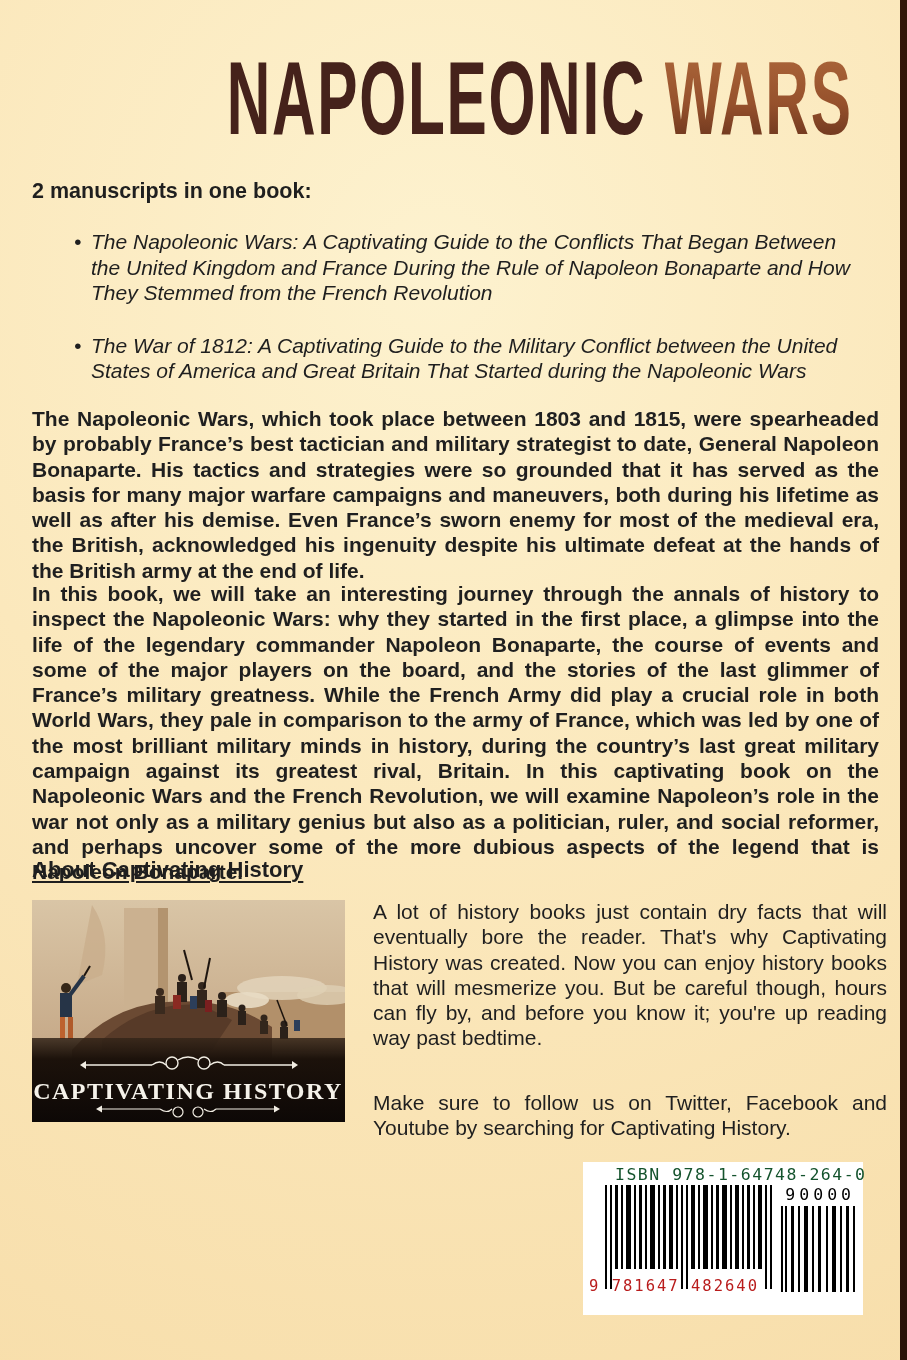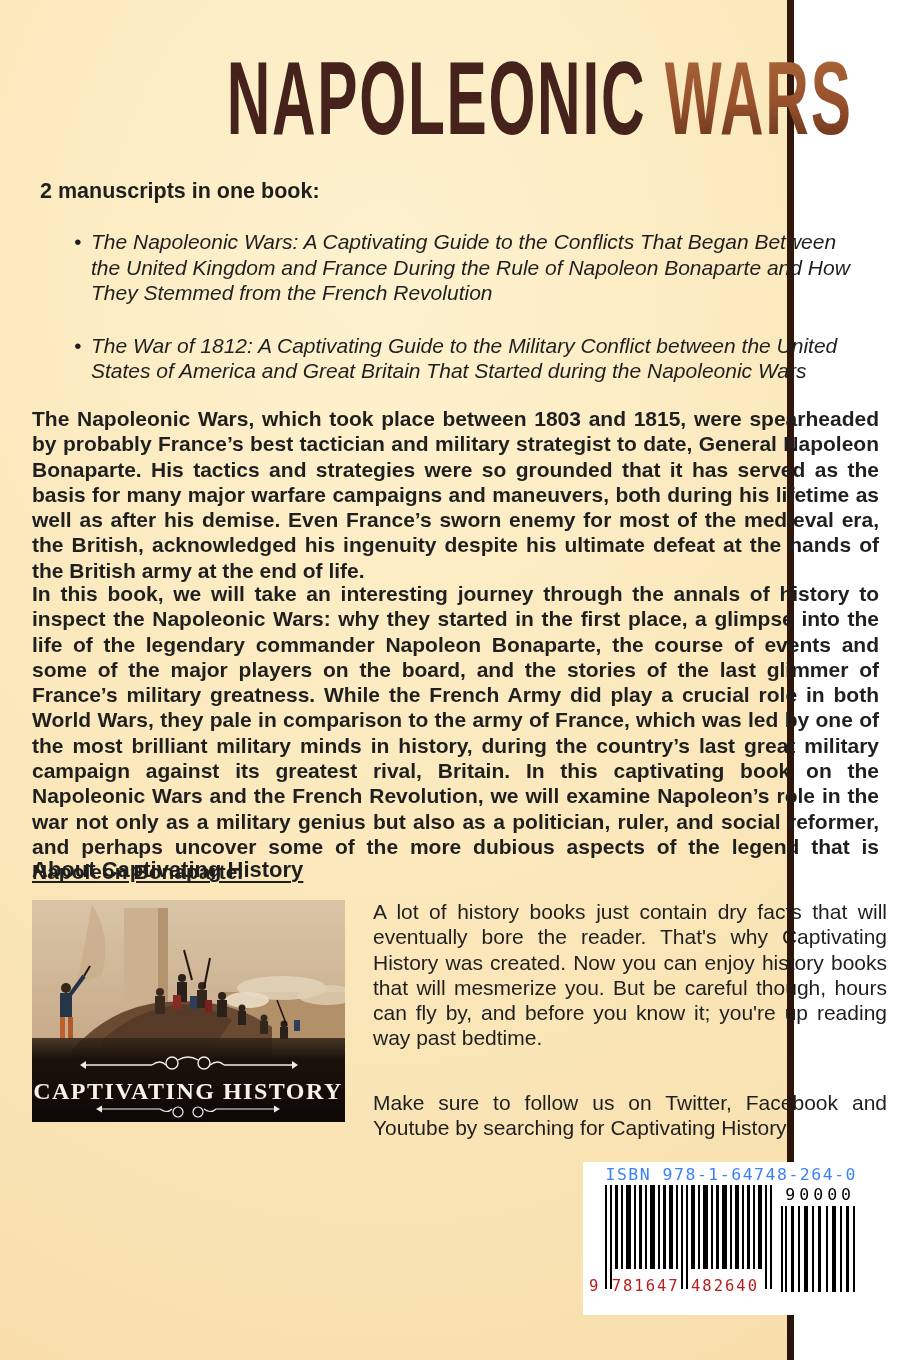--- a/index.html
+++ b/index.html
@@ -3,21 +3,21 @@
 <meta charset="utf-8">
 <style>
   html,body{margin:0;padding:0;}
   body{
     width:907px;height:1360px;
     font-family:"Liberation Sans",sans-serif;
     color:#1f1f1f;
     overflow:hidden;
   }
   .page{
-    position:relative;width:794px;height:1360px;
+    position:relative;width:907px;height:1360px;
     background:radial-gradient(130% 95% at 48% 20%, #fdf2cf 0%, #fbe8bc 45%, #f7dda9 100%);
   }
   .edge-strip{
     position:absolute;right:0;top:0;width:7px;height:1360px;
     background:linear-gradient(180deg,#33170a,#2a130a);
   }
   
   .title-wrap{
     position:absolute;top:46px;left:0;width:900px;height:110px;
     text-align:center;white-space:nowrap;
@@ -34,21 +34,21 @@
   .title-word1{color:#45221b;}
   .title-word2{
     color:#8f4c2a;
     background:linear-gradient(180deg,#b06a3d 0%, #96512c 55%, #5d2c18 100%);
     -webkit-background-clip:text;
     background-clip:text;
     -webkit-text-fill-color:transparent;
   }
   
   .manuscripts-heading{
-    position:absolute;left:40px;top:179px;
+    position:absolute;left:32px;top:179px;
     font-size:21.5px;font-weight:bold;
   }
   .bullet-list{position:absolute;left:74px;top:229px;width:794px;}
   .bullet-item{
     position:relative;padding-left:17px;margin-bottom:27px;
     font-size:21px;line-height:25.5px;font-style:italic;
   }
   .bullet-item::before{
     content:"\2022";position:absolute;left:0;top:0;
   }
@@ -78,22 +78,23 @@
   
   .barcode-box{
     position:absolute;left:583px;top:1162px;width:280px;height:153px;
     background:#ffffff;
     box-sizing:border-box;
     padding:3px 6px 0 8px;
   }
   .isbn-line{
     font-family:"DejaVu Sans Mono",monospace;
     font-size:16.5px;letter-spacing:1.5px;
-    text-align:right;color:#3b82f6;
+    text-align:left;color:#14532d;
     white-space:nowrap;
+    margin-left:24px;
   }
   .bars-row{display:flex;align-items:flex-start;margin-top:1px;}
   .main-barcode{position:relative;width:186px;height:112px;}
   .ean-digits{
     position:absolute;left:-2px;bottom:2px;
     font-family:"DejaVu Sans Mono",monospace;
     font-size:15.5px;letter-spacing:2px;color:#b91c1c;
     white-space:nowrap;
   }
   .supp-col{display:flex;flex-direction:column;align-items:flex-end;margin-left:4px;flex:1;}

